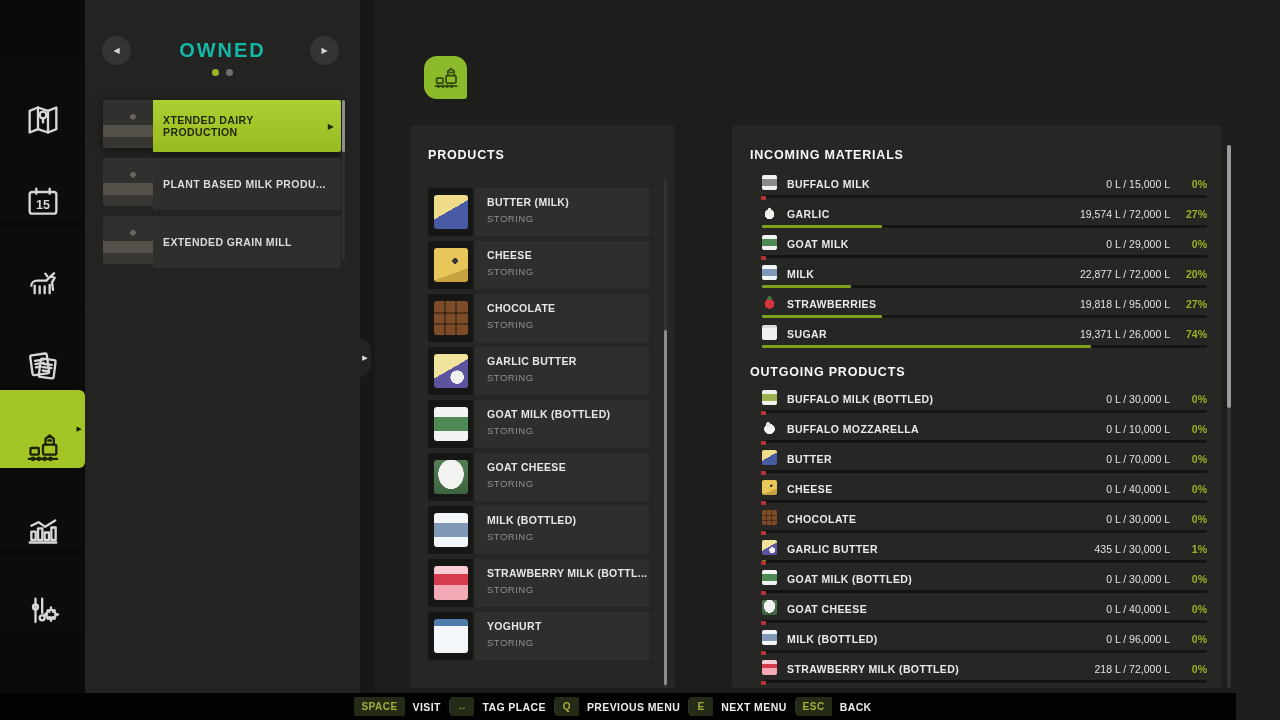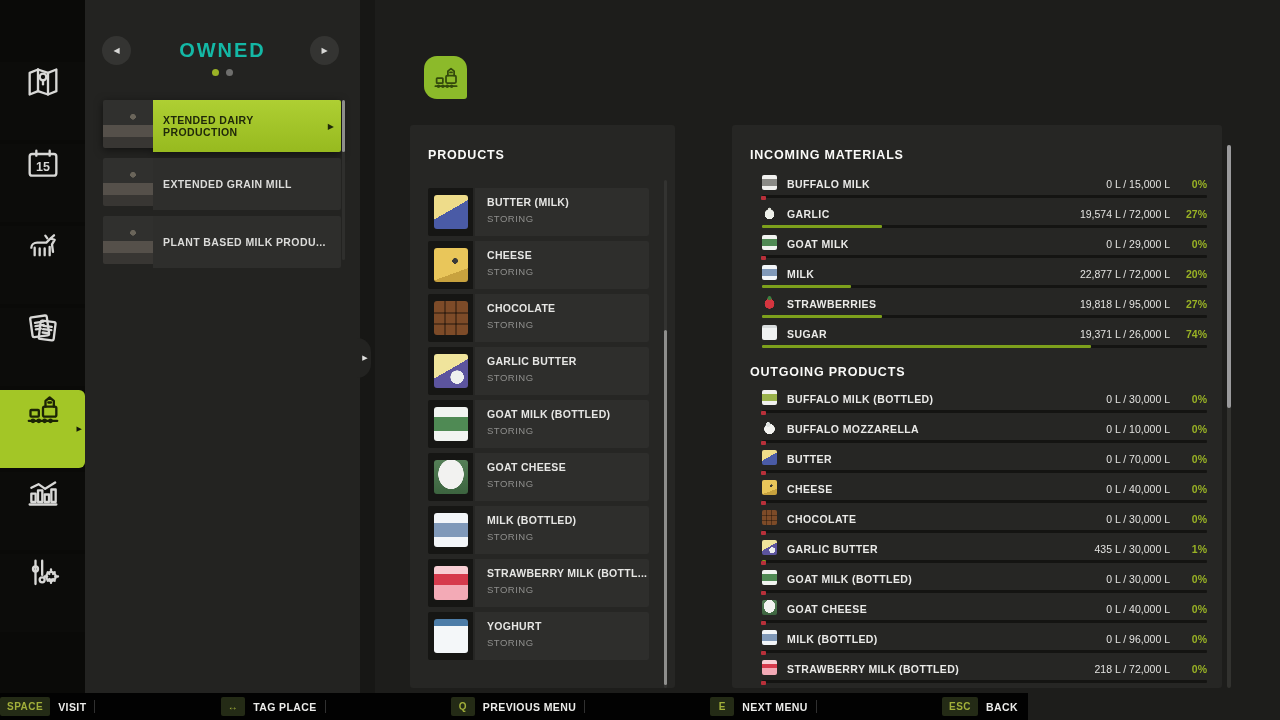--- a/index.html
+++ b/index.html
@@ -3,21 +3,21 @@
 <meta charset="utf-8">
 <style>
   * { margin:0; padding:0; box-sizing:border-box; }
   html,body { width:1280px; height:720px; overflow:hidden; }
   body { font-family:"Liberation Sans", sans-serif; background:#1c1c1a; position:relative; }
   #screen { position:absolute; inset:0; width:1280px; height:720px; background:#1d1d1b; }
 
   
   #sidebar { position:absolute; left:0; top:0; width:85px; height:693px; background:#0a0a08; }
   .side-cell { position:absolute; left:0; width:85px; height:78px; background:#0c0c0a;
-               display:flex; align-items:flex-start; justify-content:center; cursor:pointer; }
+               display:flex; align-items:flex-end; justify-content:center; cursor:pointer; }
   .side-cell svg { width:40px; height:40px; }
   .side-cell.active { background:#a3c626; border-radius:0 6px 6px 0; }
   .side-cell.active svg * { stroke:#1c2405; }
   .side-arrow { position:absolute; right:3px; top:50%; transform:translateY(-50%);
                 font-size:7px; color:#14180a; }
 
   
   #owned { position:absolute; left:85px; top:0; width:275px; height:693px; background:#232321; }
   .nav-circle { position:absolute; top:36px; width:29px; height:29px; border-radius:50%;
                 background:#343432; color:#d8d8d6; font-size:8px; display:flex; align-items:center;
@@ -95,22 +95,22 @@
   .m-bar { position:absolute; left:30px; right:15px; bottom:2px; height:3px; background:#141412;
        border-radius:1px; }
   .m-fill { height:100%; background:#7da01c; border-radius:1px; }
   .m-zero { position:absolute; left:-1px; top:1px; width:5px; height:4px; background:#b8303a;
        border-radius:1px; }
   #main-scroll { position:absolute; left:1227px; top:145px; width:4px; height:543px; background:#32322f;
        border-radius:2px; cursor:pointer; }
   #main-scroll .thumb { width:4px; height:263px; background:#9a9a9c; border-radius:2px; }
 
   
-  #hotbar { position:absolute; left:0; top:693px; width:1028px; height:27px; background:#020202;
-       display:flex; align-items:center; justify-content:space-between; padding-right:10px; }
+  #hotbar { position:absolute; left:0; top:693px; width:1236px; height:27px; background:#020202;
+       display:flex; align-items:center; justify-content:center; padding-right:10px; }
   .hint { display:flex; align-items:center; gap:8px; }
   .key { height:19px; min-width:24px; padding:0 7px; background:#242b16; color:#a2af3a;
        font-size:10px; font-weight:bold; letter-spacing:.5px; display:flex; align-items:center;
        justify-content:center; border-radius:2px; cursor:pointer; }
   .hint-label { font-size:10.5px; font-weight:bold; color:#ececea; letter-spacing:.4px; }
   .hb-sep { width:1px; height:13px; background:#303030; }
 
   
   .icx { border-radius:2px; }
   .icx.big { width:34px; height:34px; border-radius:3px; }
@@ -222,26 +222,26 @@
       <span class="dot off"></span>
     </div>
     <div id="fac-list">
         <div class="fac-item selected">
     <div class="fac-thumb"></div>
     <div class="fac-label">XTENDED DAIRY PRODUCTION</div>
     <span class="fac-arrow">▶</span>
   </div>
         <div class="fac-item">
     <div class="fac-thumb"></div>
-    <div class="fac-label">EXTENDED GRAIN MILL</div>
+    <div class="fac-label">PLANT BASED MILK PRODU...</div>
 
   </div>
         <div class="fac-item">
     <div class="fac-thumb"></div>
-    <div class="fac-label">PLANT BASED MILK PRODU...</div>
+    <div class="fac-label">EXTENDED GRAIN MILL</div>
 
   </div>
       </div>
     <div id="owned-scroll">
         <div class="thumb"></div>
       </div>
   </div>
 
   <div id="gap-strip"></div>
   <div id="expander">

